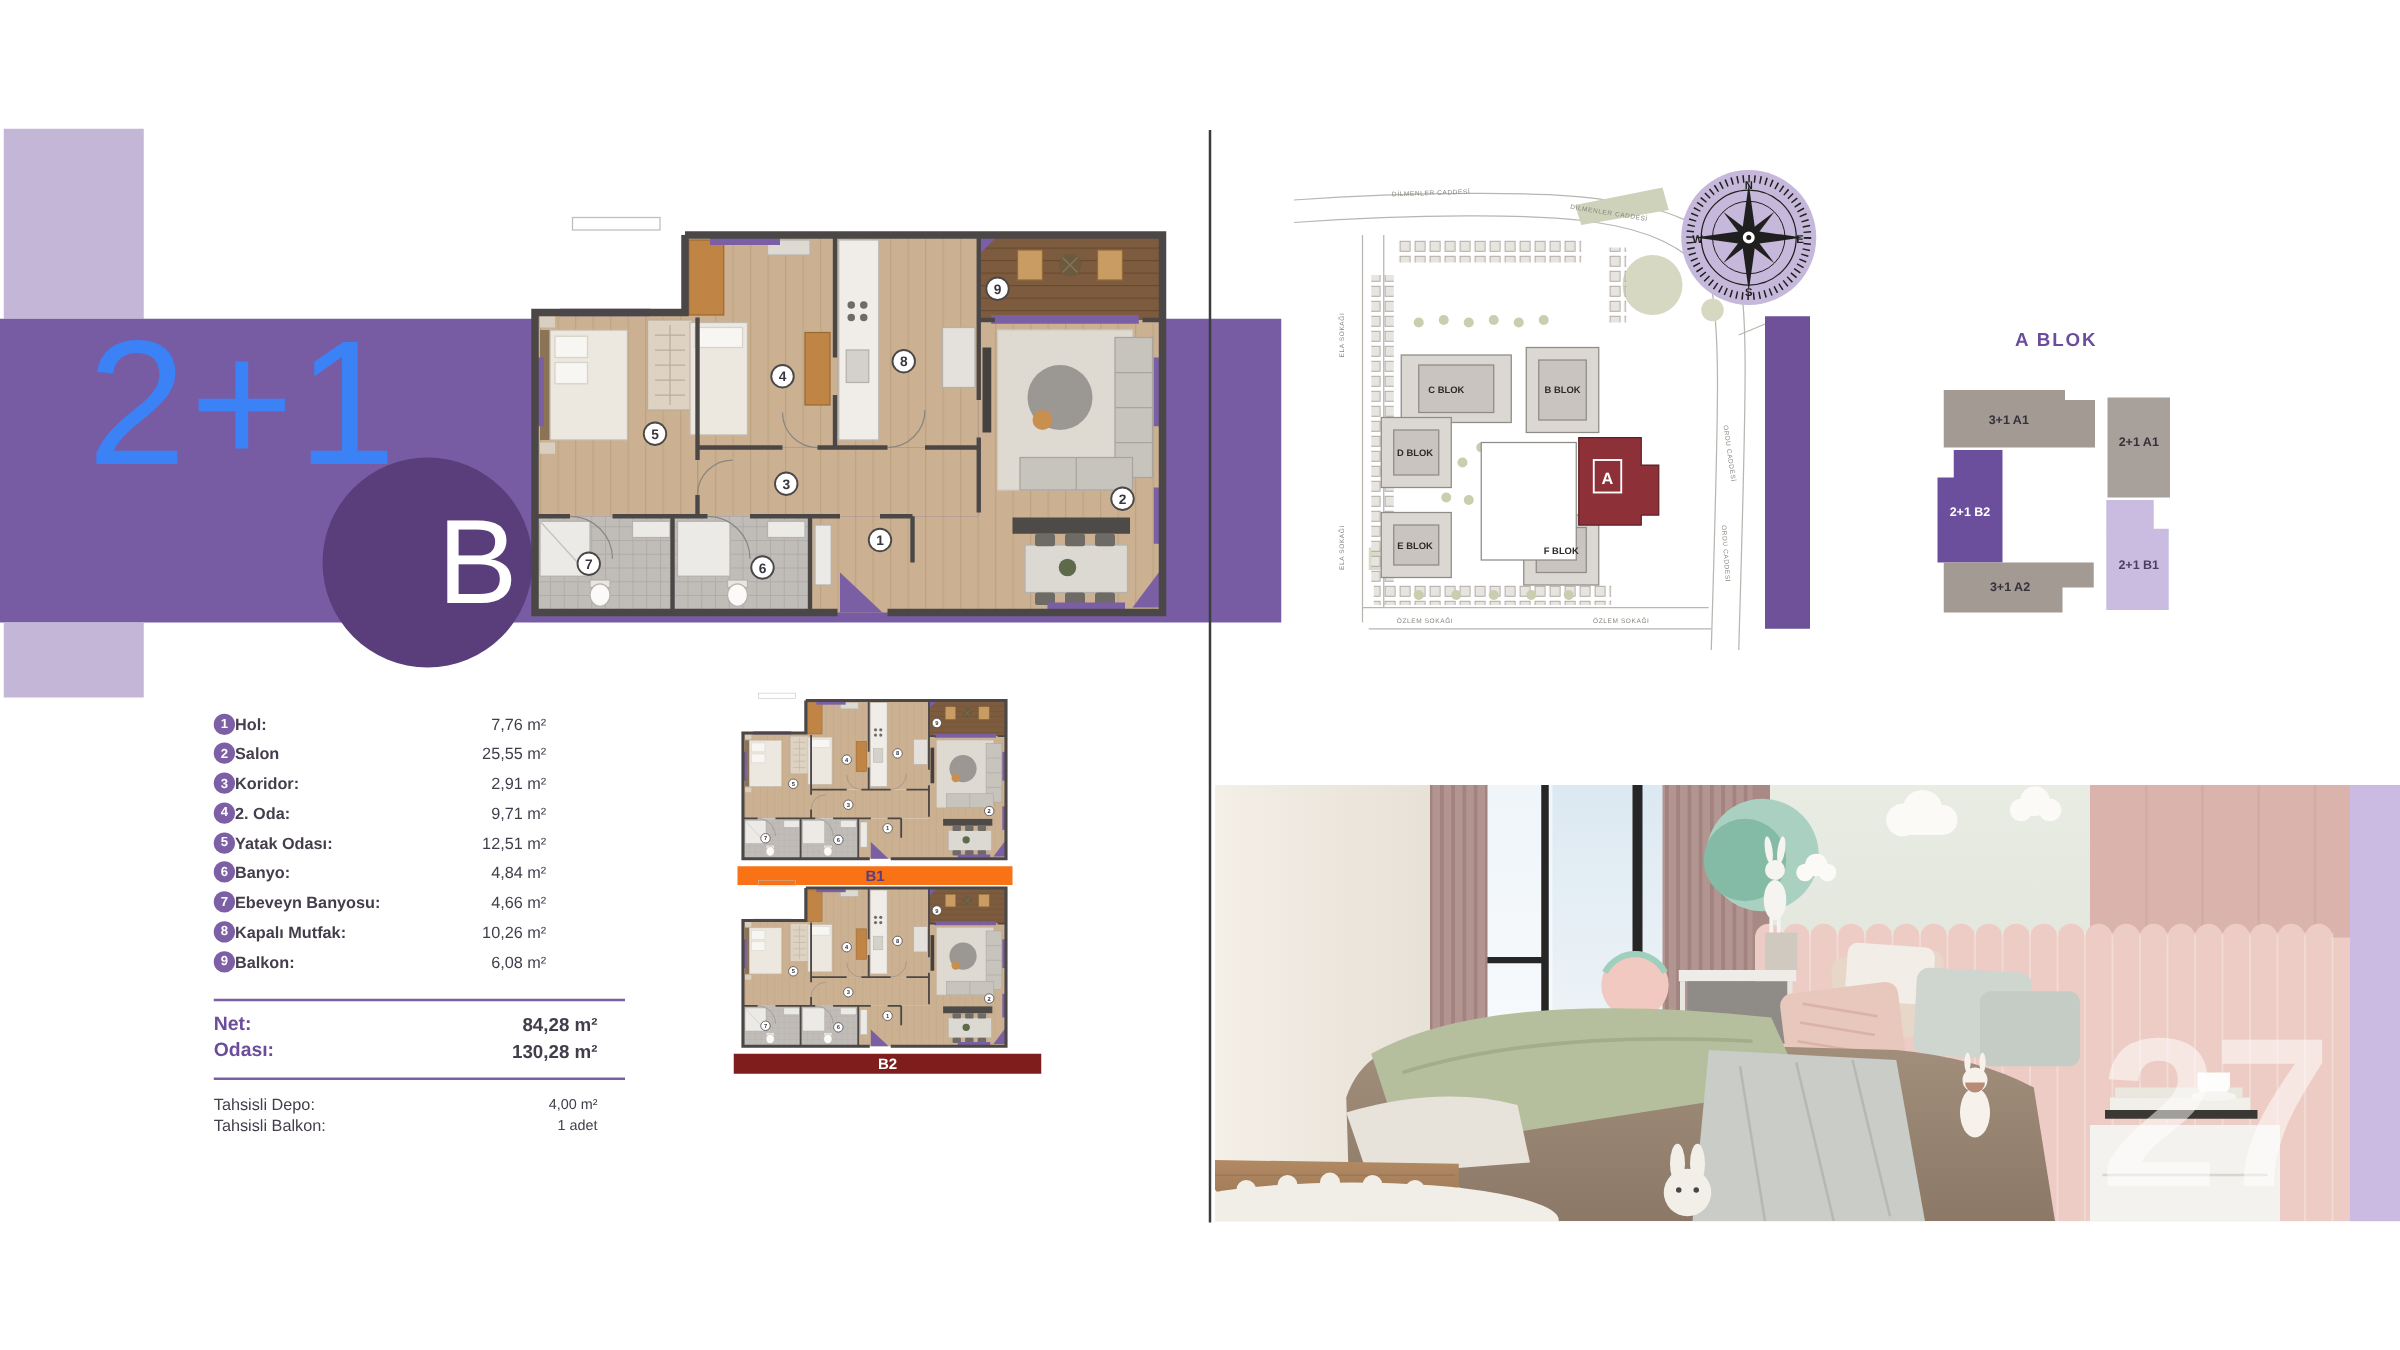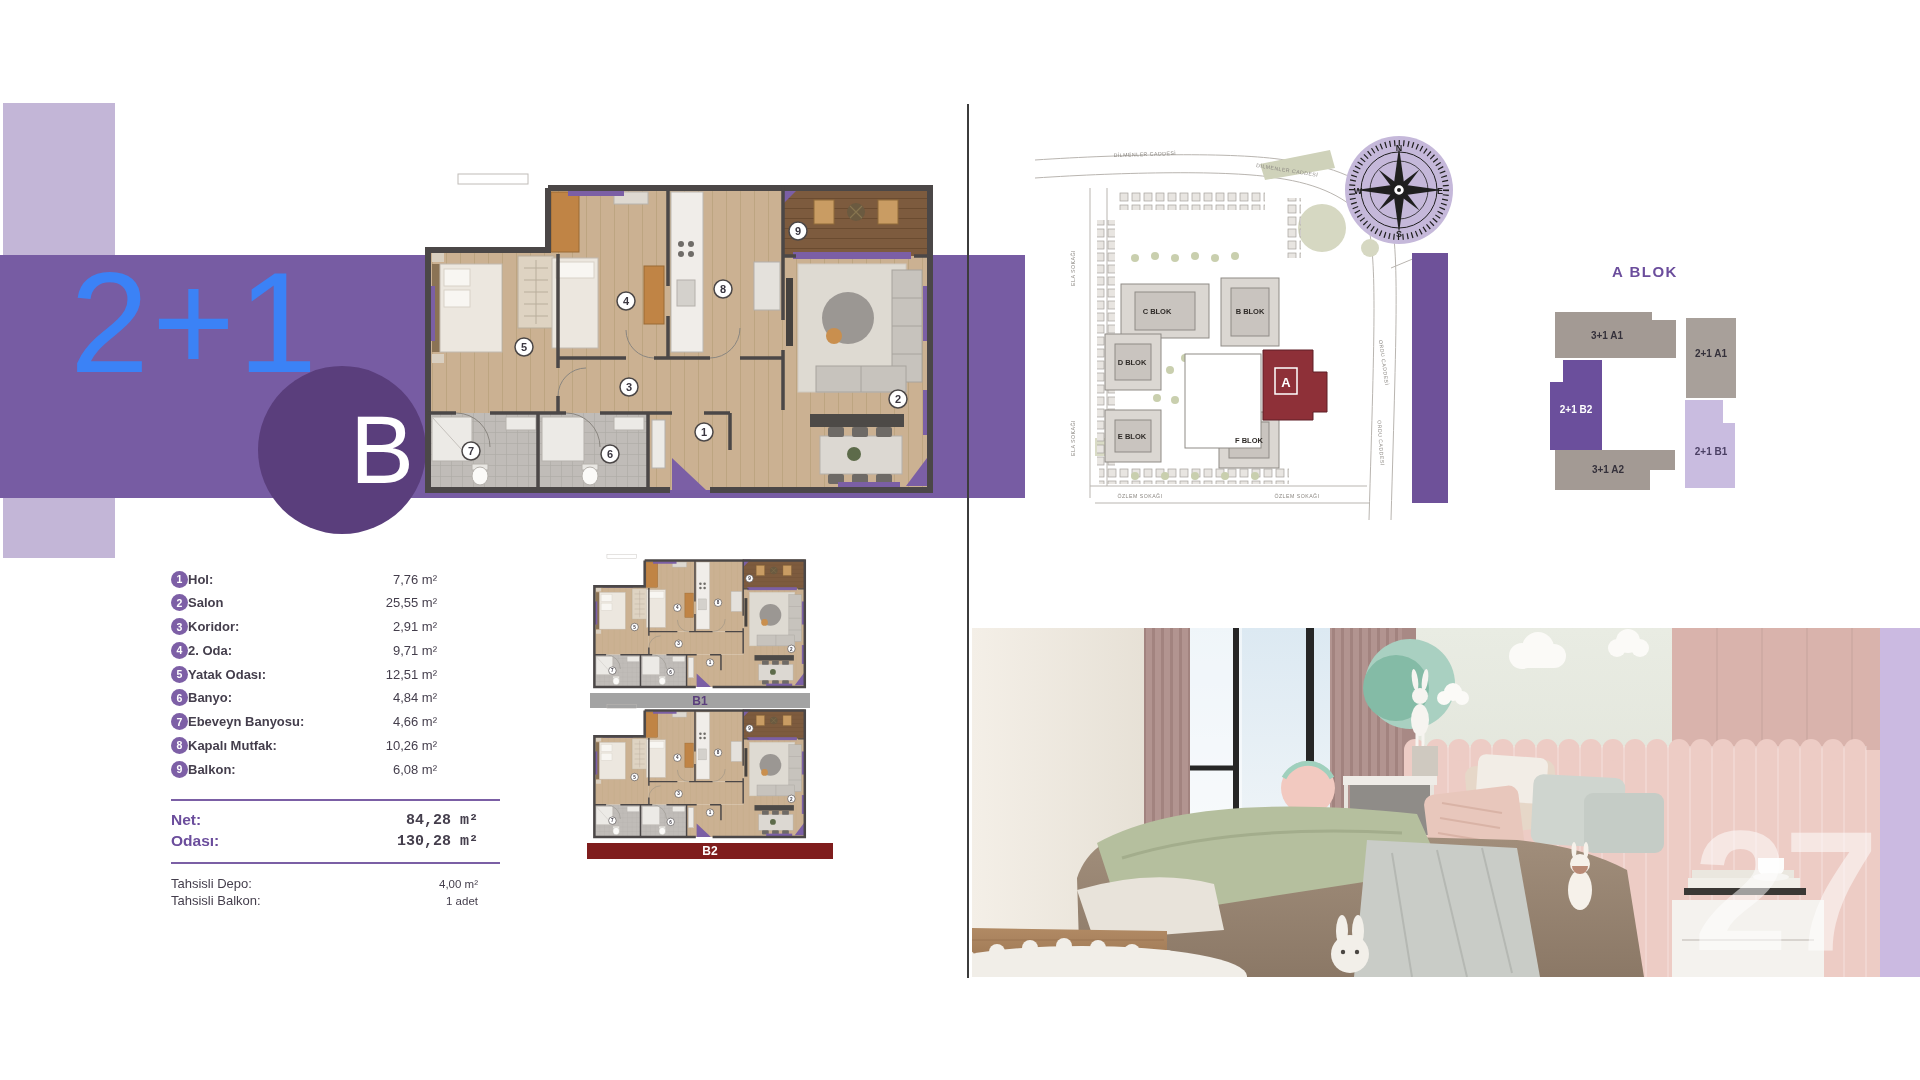--- a/index.html
+++ b/index.html
@@ -24,42 +24,42 @@
   .room-row{display:flex;align-items:center;height:18px;}
   .num-badge{width:17px;height:17px;border-radius:50%;background:#7d5fa6;color:#fff;font-size:10.5px;font-weight:700;display:flex;align-items:center;justify-content:center;flex:0 0 17px;}
   .room-label{font-size:13px;font-weight:700;color:#443e4c;}
   .room-area{margin-left:auto;font-size:13px;color:#443e4c;}
 
   
   .totals{left:171px;top:795px;width:329px;height:130px;}
   .sep{position:absolute;left:0;width:329px;height:2px;background:#7b5fa5;}
   .tot-row{position:absolute;left:0;width:329px;display:flex;align-items:center;}
   .tot-label{font-size:15.5px;font-weight:700;color:#6b4d9c;}
-  .tot-value{margin-left:auto;padding-right:22px;font-size:15px;font-weight:600;color:#443e4c;font-family:Liberation Mono, monospace;}
+  .tot-value{margin-left:auto;padding-right:22px;font-size:15px;font-weight:600;color:#443e4c;}
   .alloc-label{font-size:13px;font-weight:400;color:#443e4c;}
   .alloc-value{margin-left:auto;padding-right:22px;font-size:11.5px;color:#443e4c;}
 
   
   .plan-main{left:418px;top:168px;width:524px;height:334px;}
   .plan-b1{left:590px;top:552px;width:220px;height:140px;}
   .plan-b2{left:590px;top:702px;width:220px;height:140px;}
   .mini-bar{display:flex;align-items:center;justify-content:center;font-size:12px;font-weight:700;}
-  .mini-bar-b1{left:590px;top:693px;width:220px;height:15px;background:#a3a3a3;color:#5a3e7c;}
+  .mini-bar-b1{left:590px;top:693px;width:220px;height:15px;background:#f97316;color:#5a3e7c;}
   .mini-bar-b2{left:587px;top:843px;width:246px;height:16px;background:#7f1d1d;color:#ffffff;}
 
   
   .site-map{left:1035px;top:108px;width:380px;height:412px;}
   .compass{left:1344px;top:135px;width:110px;height:110px;}
   .purple-bar{left:1412px;top:253px;width:36px;height:250px;background:#6e5199;}
   .block-diagram{left:1540px;top:255px;width:210px;height:245px;}
 
   
   .photo{left:972px;top:628px;width:908px;height:349px;overflow:hidden;background:#e2e5dc;}
   .lavender-strip{left:1880px;top:628px;width:40px;height:349px;background:#cbbae1;}
-  .page-number{left:1680px;top:808px;width:208px;text-align:center;font-size:170px;font-weight:700;color:rgba(255,255,255,0.52);line-height:0.98;letter-spacing:-4px;}
+  .page-number{left:1680px;top:808px;width:208px;text-align:left;font-size:170px;font-weight:700;color:rgba(255,255,255,0.52);line-height:0.98;letter-spacing:-4px;}
 </style>
 </head>
 <body>
 
 <div class="page">
 
   <svg width="0" height="0" style="position:absolute" aria-hidden="true">
     <defs>
       <pattern id="pk" width="14" height="14" patternUnits="userSpaceOnUse">
         <rect width="14" height="14" fill="#cbb192"></rect>

